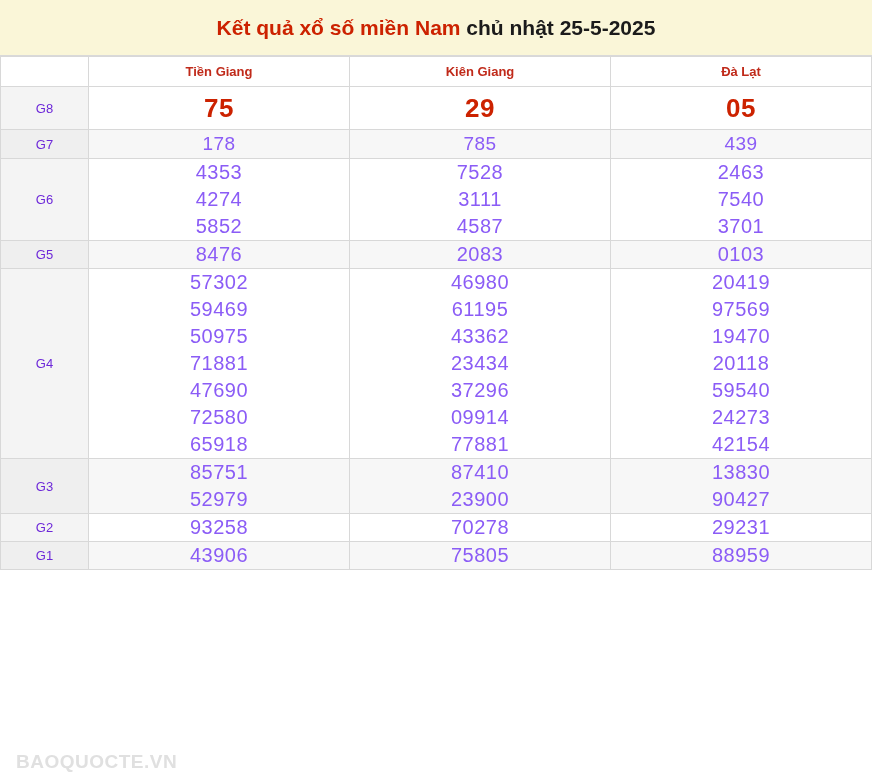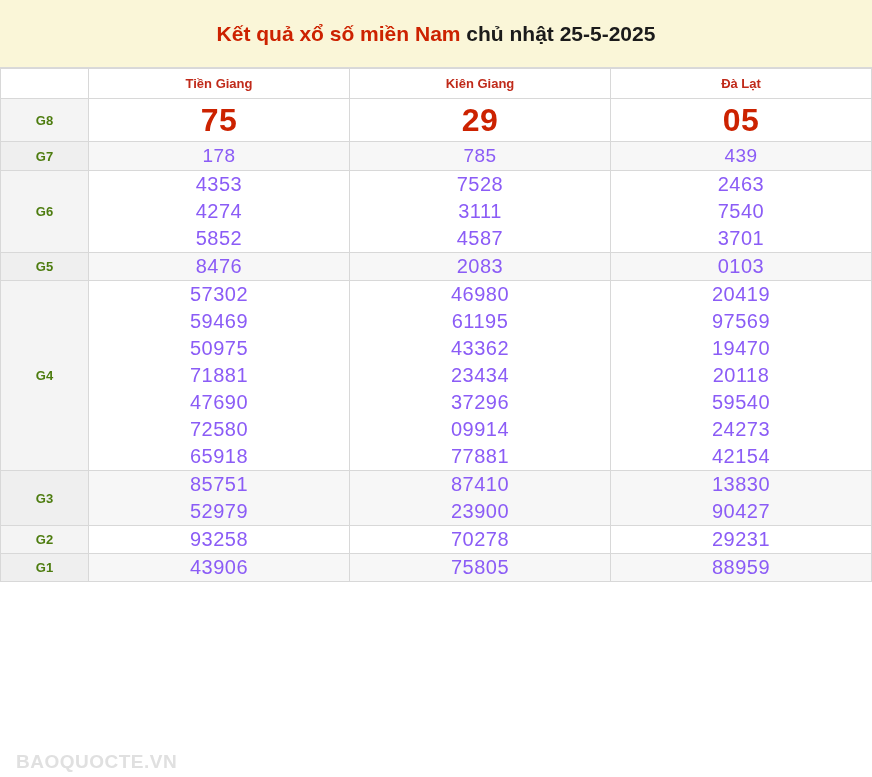--- a/index.html
+++ b/index.html
@@ -12,21 +12,21 @@
     font-family: "Liberation Sans", sans-serif;
   }
   #page {
     position: relative;
     width: 872px;
     height: 777px;
     overflow: hidden;
     background: #ffffff;
   }
   .header {
-    height: 68px;
+    height: 56px;
     background: #faf6d8;
     display: flex;
     align-items: center;
     justify-content: center;
     border-bottom: 1px solid #d9d9d9;
   }
   .header-title {
     font-size: 21px;
     font-weight: bold;
     color: #1b1b1b;
@@ -52,44 +52,44 @@
   thead th {
     height: 30px;
     font-size: 13px;
     font-weight: bold;
     color: #c02a1a;
     background: #ffffff;
   }
   thead th.blank { background: #ffffff; }
   td.lbl {
     font-size: 13px;
-    color: #4d7c0f;
+    color: #6d28d9;
     background: #f4f4f4;
-    font-weight: bold;
+    font-weight: normal;
   }
   td.vals {
     background: #ffffff;
     padding: 4px 0;
   }
   tr.alt td.vals { background: #f7f7f7; }
   tr.alt td.lbl { background: #efefef; }
   .num {
     display: block;
     line-height: 27px;
     font-size: 20px;
     color: #8b5cf6;
     letter-spacing: 0.5px;
   }
   
   tr.g8 td.vals .num,
   tr.db td.vals .num {
     color: #cc2200;
     font-weight: bold;
   }
-  tr.g8 td.vals .num { font-size: 32px; line-height: 42px; }
+  tr.g8 td.vals .num { font-size: 26px; line-height: 42px; }
   tr.db td.vals .num { font-size: 28px; line-height: 44px; }
   tr.g8 td.lbl, tr.db td.lbl { font-size: 13px; }
   tr.g7 td.vals .num { font-size: 19px; line-height: 28px; }
   .watermark {
     position: absolute;
     left: 16px;
     bottom: 4px;
     font-size: 19px;
     font-weight: bold;
     color: #e0e0e0;

